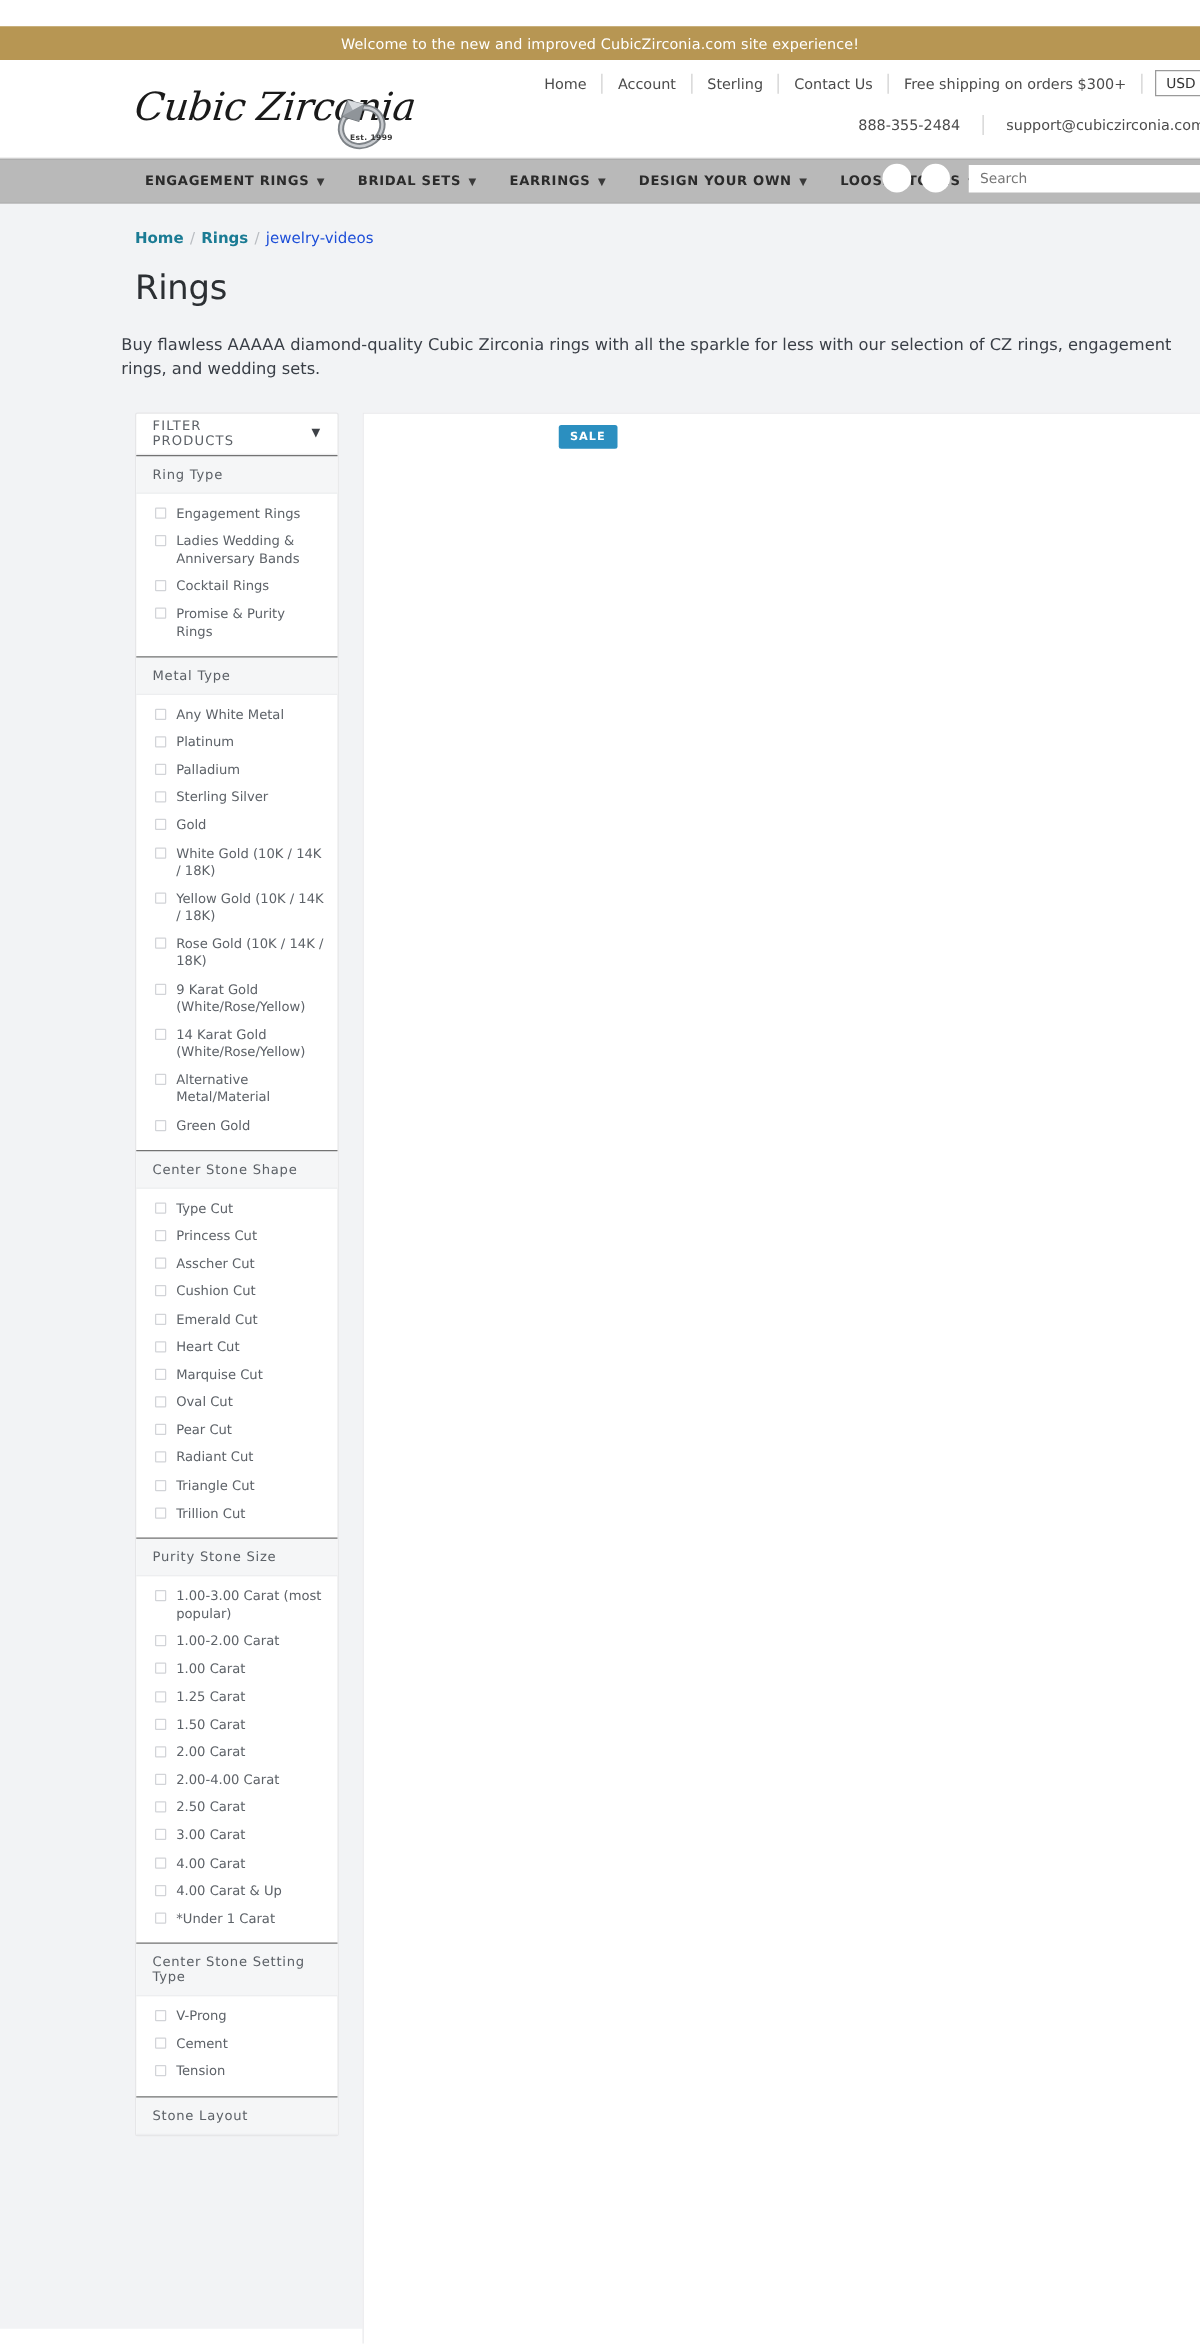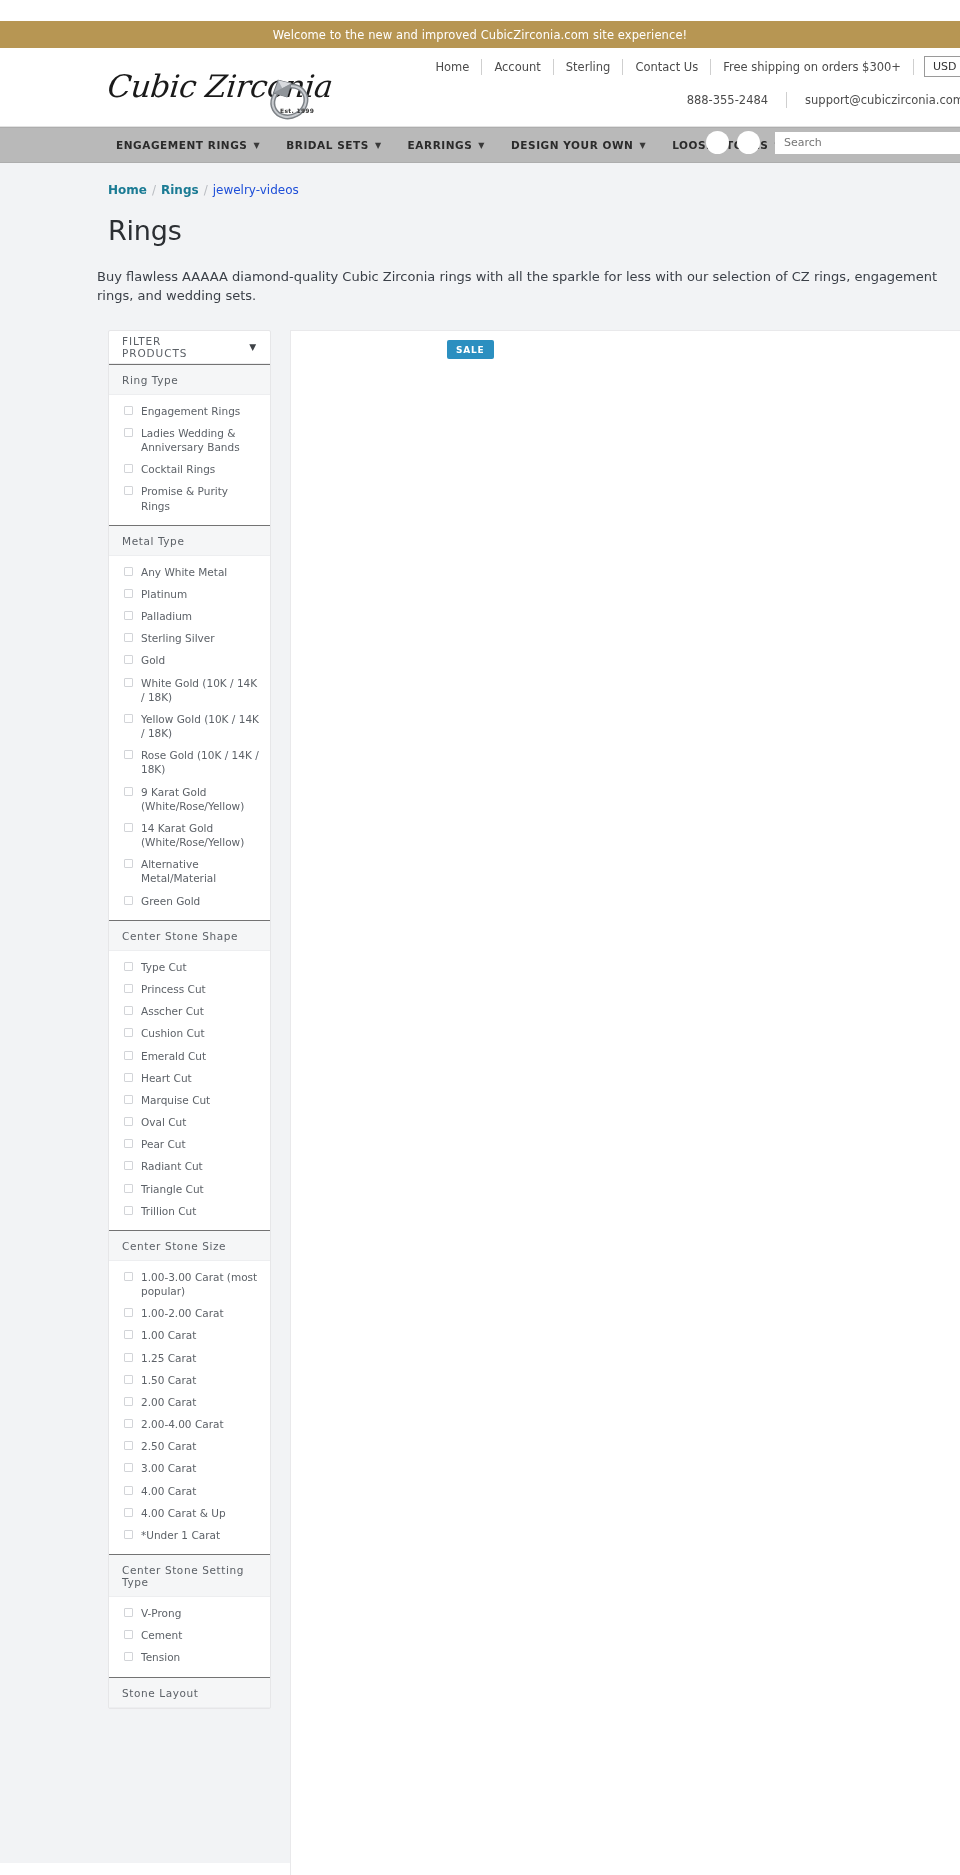--- a/index.html
+++ b/index.html
@@ -530,21 +530,21 @@
           <div class="facet-item">
               <span class="facet-box"></span>
               <span class="facet-label">Triangle Cut</span>
             </div>
           <div class="facet-item">
               <span class="facet-box"></span>
               <span class="facet-label">Trillion Cut</span>
             </div>
         </div>
 
-        <div class="facet-title">Center Stone Size</div>
+        <div class="facet-title">Purity Stone Size</div>
         <div class="facet-list">
           <div class="facet-item">
               <span class="facet-box"></span>
               <span class="facet-label">1.00-3.00 Carat (most popular)</span>
             </div>
           <div class="facet-item">
               <span class="facet-box"></span>
               <span class="facet-label">1.00-2.00 Carat</span>
             </div>
           <div class="facet-item">

